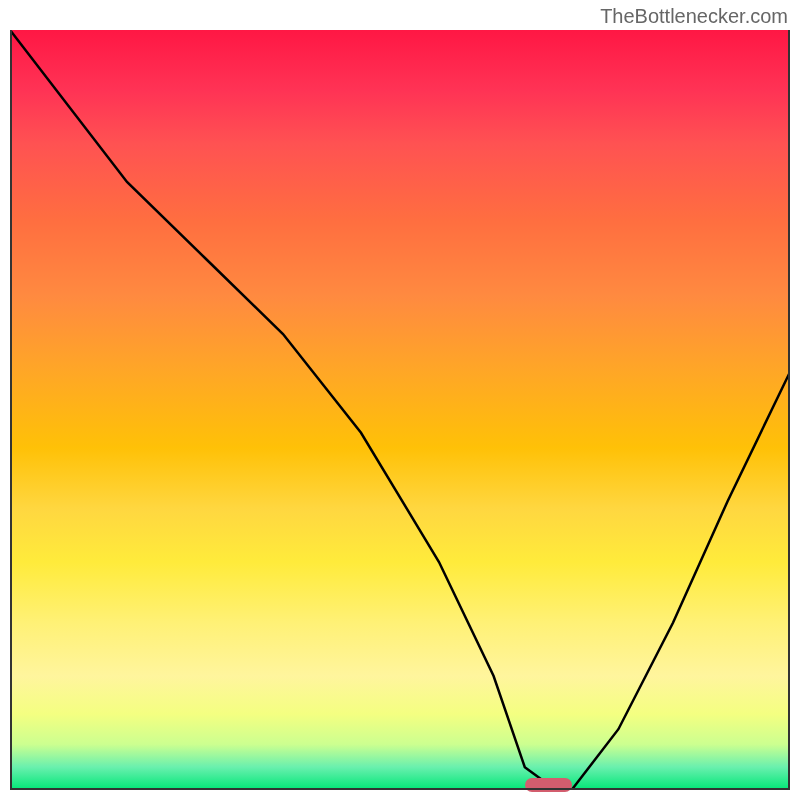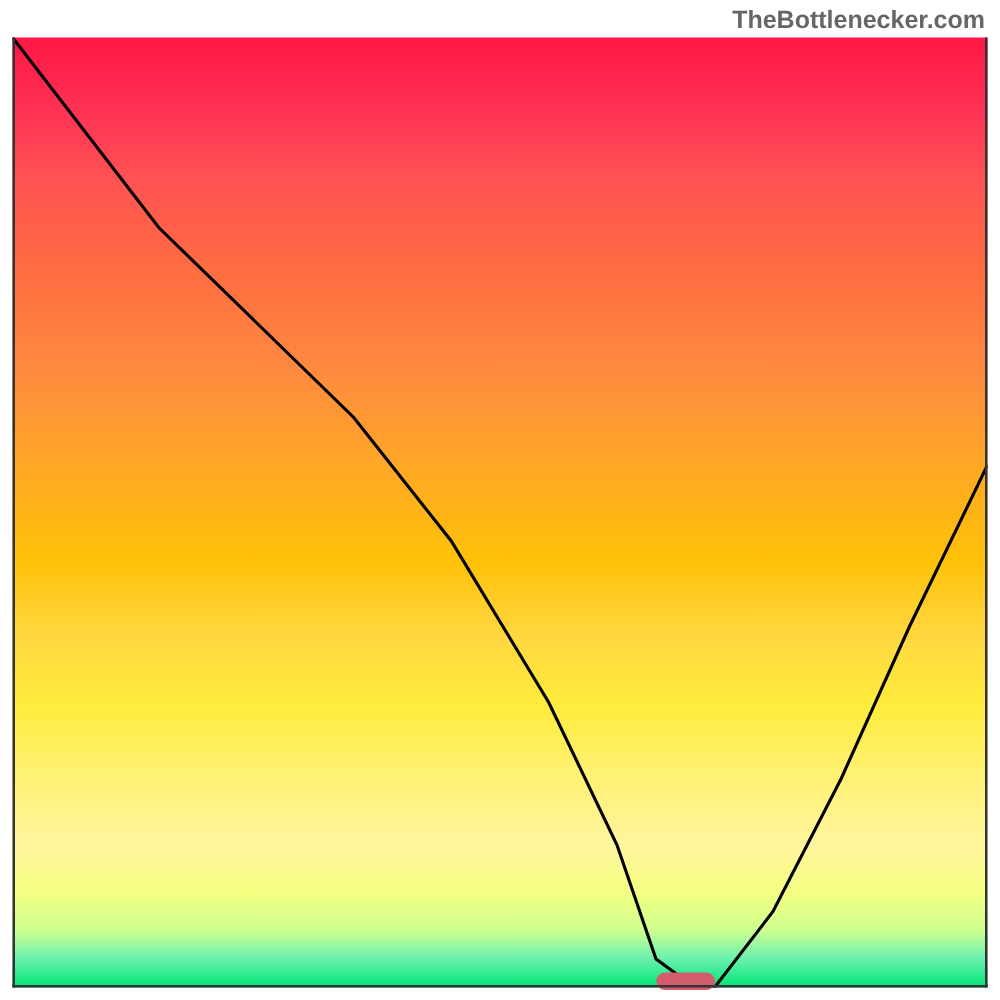--- a/index.html
+++ b/index.html
@@ -13,21 +13,21 @@
       position: relative;
       background: white;
       font-family: Arial, sans-serif;
     }
     .watermark {
       position: absolute;
       top: 5px;
       right: 12px;
       color: #666;
       font-size: 20px;
-      font-weight: bold;
+      font-weight: normal;
       z-index: 10;
     }
     .chart-container {
       position: absolute;
       top: 30px;
       left: 10px;
       width: 780px;
       height: 760px;
     }
     .gradient-bg {

